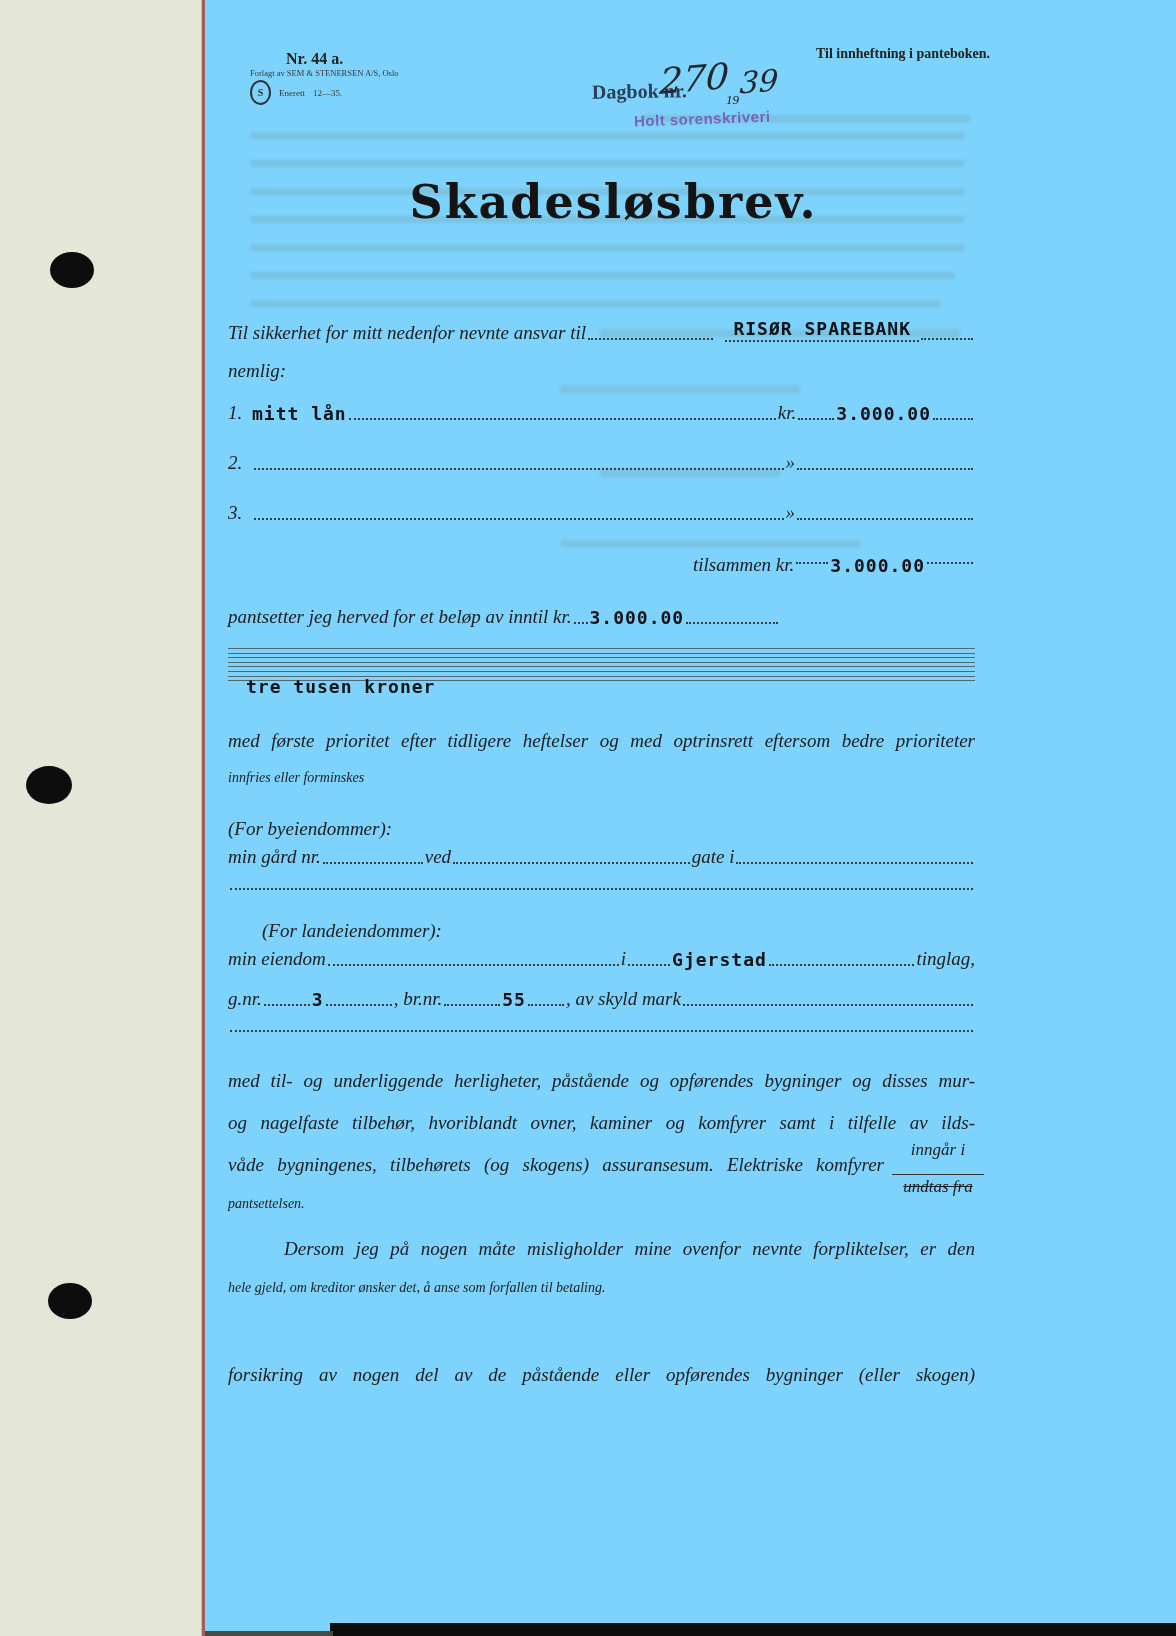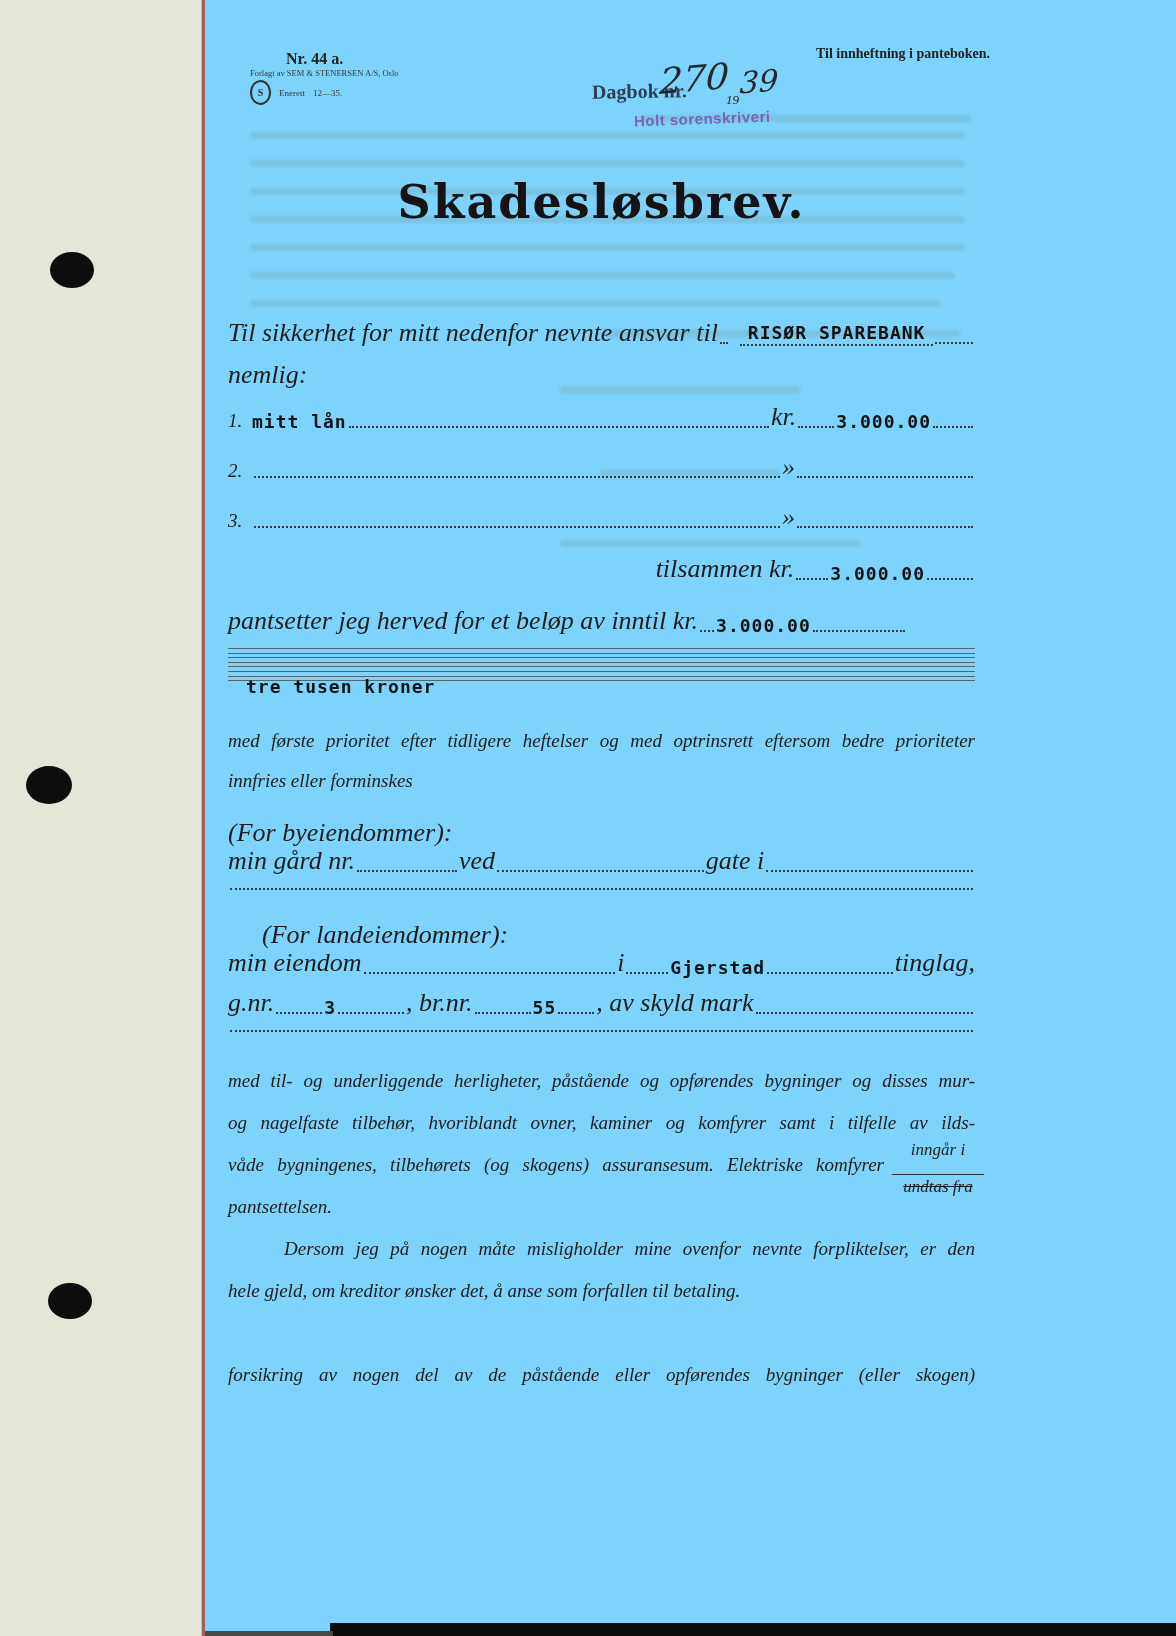--- a/index.html
+++ b/index.html
@@ -11,32 +11,32 @@
   .margin-strip{position:absolute;left:0;top:0;width:201px;height:100%;background:#e4e6d7;}
   .red-rule{position:absolute;left:202px;top:0;width:3px;height:100%;background:#a84b41;opacity:.85;}
   .hole{position:absolute;background:#0d0d0d;border-radius:50%;}
   .bottom-bar{position:absolute;left:330px;right:0;bottom:0;height:13px;background:#0c0c0c;}
   .bottom-bar2{position:absolute;left:205px;bottom:0;width:128px;height:5px;background:#4a4a45;}
 
   .bt{position:absolute;height:7px;background:rgba(105,115,100,.16);filter:blur(1.4px);border-radius:3px;}
 
   .abs{position:absolute;}
   .row{position:absolute;left:228px;width:747px;display:flex;align-items:flex-end;}
-  .it{font-style:italic;font-size:26px;color:#1c1c1e;white-space:nowrap;}
+  .it{font-style:italic;font-size:19px;color:#1c1c1e;white-space:nowrap;}
   .tw{font-family:"DejaVu Sans Mono", monospace;font-weight:bold;font-size:18px;letter-spacing:1px;color:#101216;white-space:nowrap;}
   .dots{flex:1;border-bottom:2px dotted #3a3a3a;margin:0 2px 4px 2px;min-width:8px;}
   .dfix{border-bottom:2px dotted #3a3a3a;margin:0 2px 4px 2px;}
   .seg{border-bottom:2px dotted #3a3a3a;padding:0 8px 1px 8px;margin-bottom:2px;margin-left:10px;}
   .num{width:24px;font-style:italic;font-size:19px;}
   .jline{position:absolute;left:228px;width:747px;font-style:italic;font-size:19px;
          text-align:justify;text-align-last:justify;white-space:normal;color:#1c1c1e;}
-  .lline{position:absolute;left:228px;width:747px;font-style:italic;font-size:19px;color:#1c1c1e;}
+  .lline{position:absolute;left:228px;width:747px;font-style:italic;font-size:14px;color:#1c1c1e;}
   .indent{text-indent:56px;}
 
-  .title{position:absolute;left:228px;width:747px;top:175px;text-align:center;
+  .title{position:absolute;left:240px;width:747px;top:175px;text-align:center;
          font-family:"DejaVu Serif", serif;font-weight:bold;font-size:46px;
          letter-spacing:2px;color:#141414;}
 
   .smallbold{font-weight:bold;font-size:16px;color:#222;}
   .tiny{font-size:9px;color:#3a3a38;}
   .stamp-blue{font-weight:bold;font-size:20px;color:#2e3e57;transform:rotate(-1deg);}
   .hand{font-family:"DejaVu Serif", serif;font-style:italic;color:#23272e;transform:skewX(-8deg) rotate(-5deg);}
   .stamp-purple{font-family:"Liberation Sans", sans-serif;font-weight:bold;font-size:15px;
                 color:#7b57b4;letter-spacing:.5px;transform:rotate(-2deg);opacity:.9;}
   .stripes{position:absolute;left:228px;top:648px;width:747px;height:34px;opacity:.8;
@@ -118,21 +118,21 @@
     <span class="it">»</span>
     <span class="dfix" style="width:176px;"></span>
   </div>
   <div class="row" style="top:502px;">
     <span class="num">3.</span>
     <span class="dots"></span>
     <span class="it">»</span>
     <span class="dfix" style="width:176px;"></span>
   </div>
 
-  <div class="row" style="top:554px;justify-content:flex-end;">
+  <div class="row" style="top:554px;justify-content:flex-end;align-items:center;">
     <span class="it">tilsammen kr.</span>
     <span class="dfix" style="width:32px;"></span>
     <span class="tw">3.000.00</span>
     <span class="dfix" style="width:46px;"></span>
   </div>
 
   <div class="row" style="top:606px;">
     <span class="it">pantsetter jeg herved for et beløp av inntil kr.</span>
     <span class="dfix" style="width:14px;"></span>
     <span class="tw">3.000.00</span>

